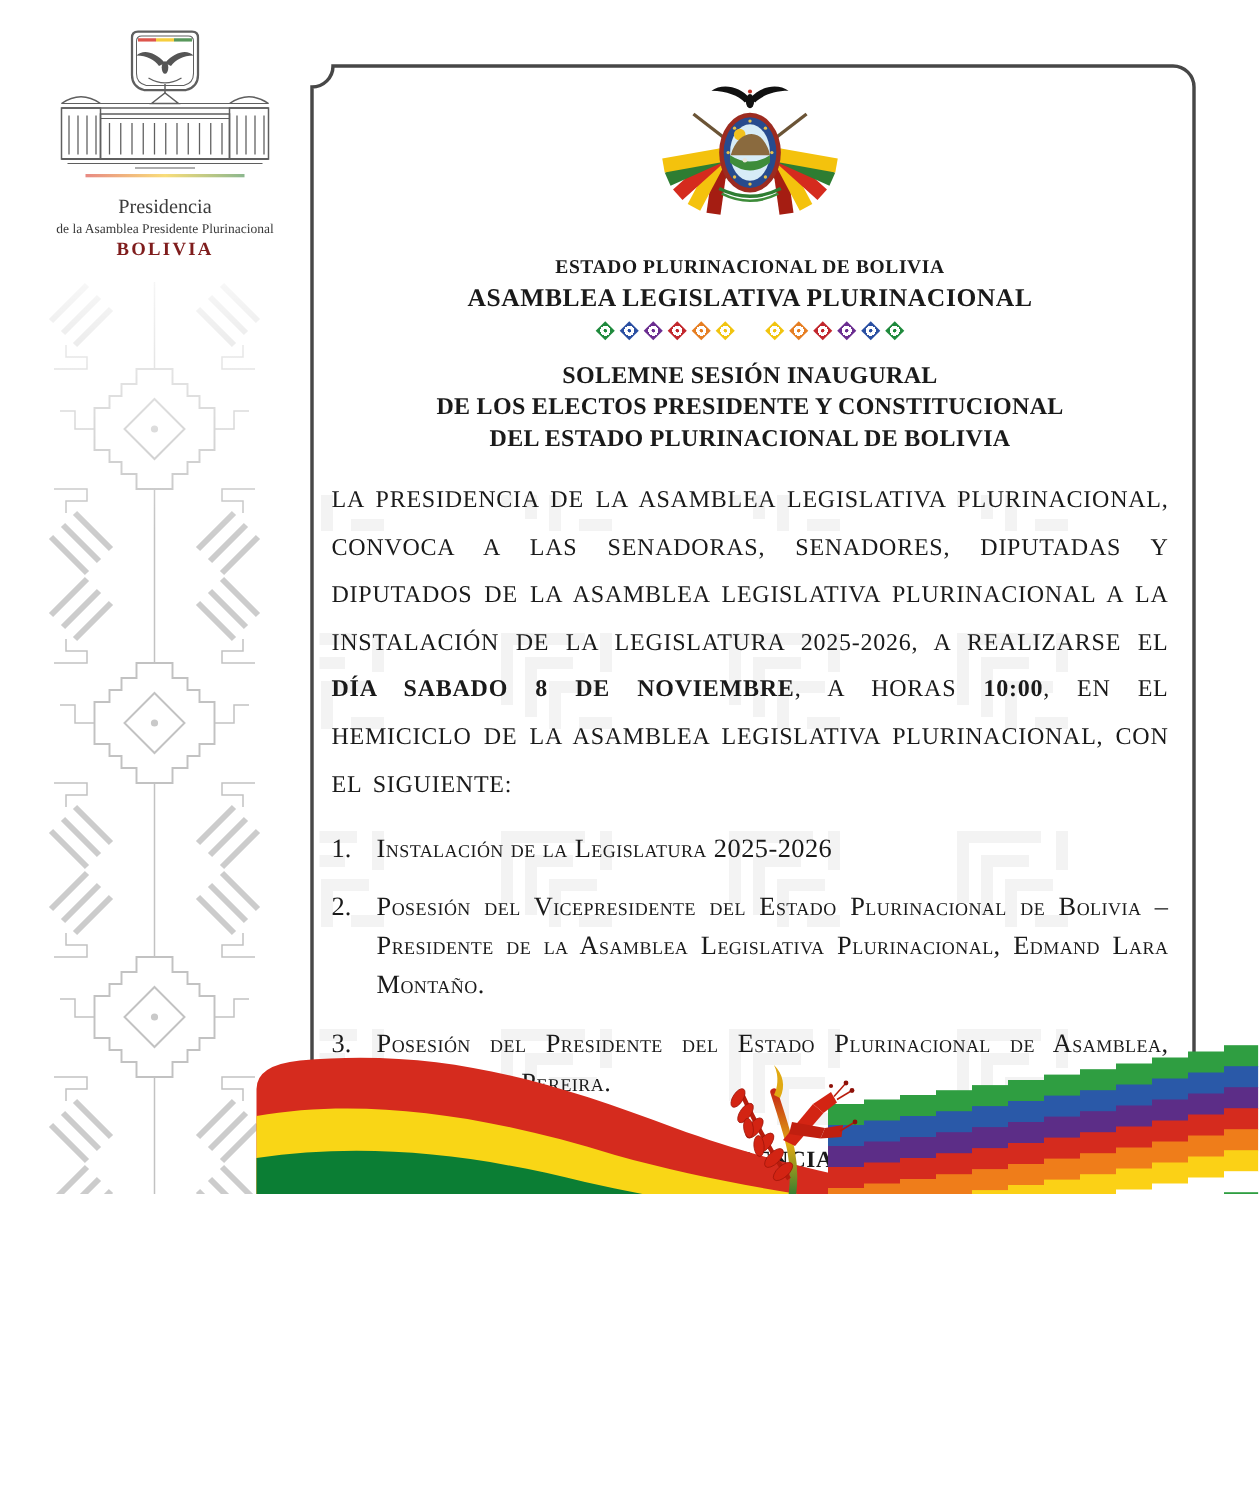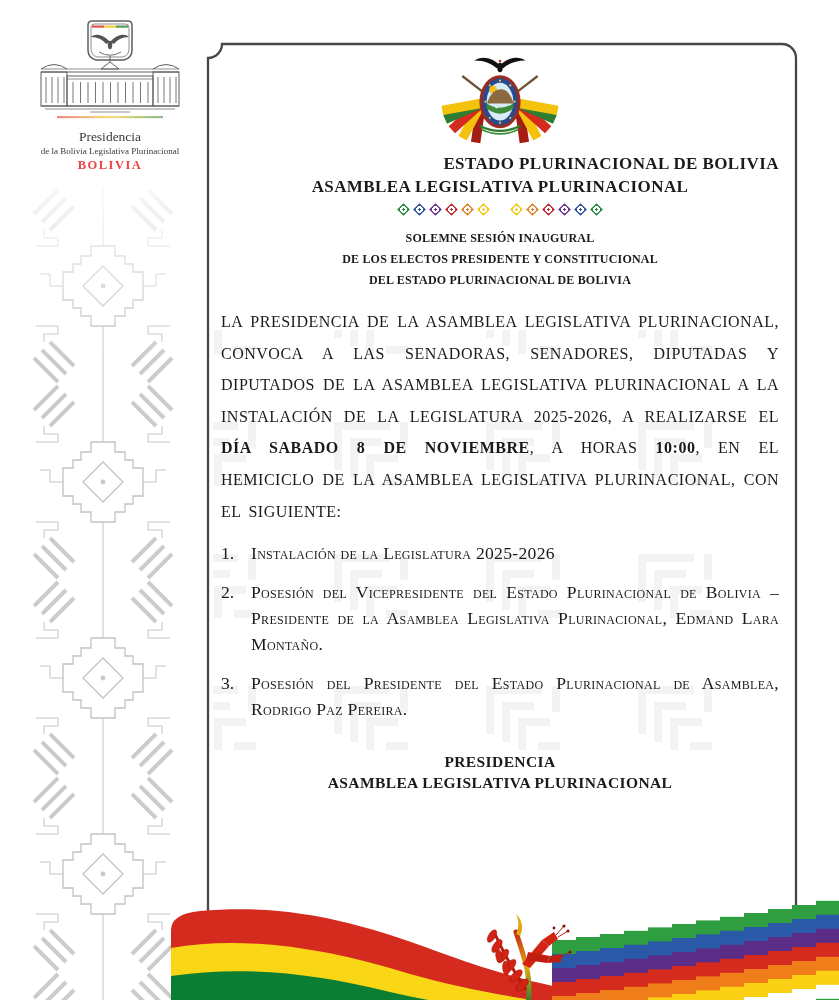--- a/index.html
+++ b/index.html
@@ -1,38 +1,38 @@
 <!DOCTYPE html>
 <html><head>
 <meta charset="utf-8">
 <style>
   html,body{margin:0;padding:0;background:#ffffff;}
-  .page{position:relative;width:839px;height:1000px;background:#ffffff;overflow:hidden;
+  .page{position:relative;width:839px;height:796px;background:#ffffff;overflow:hidden;
         font-family:"Liberation Serif","DejaVu Serif",serif;color:#1a1a1a;}
 
   
   .sidebar-logo{position:absolute;left:34px;top:20px;width:152px;text-align:center;}
   .logo-title{font-size:13.5px;color:#3a3a3a;margin-top:1px;}
   .logo-subtitle{font-size:9px;color:#3a3a3a;margin-top:1px;}
-  .logo-country{font-size:12.5px;font-weight:bold;letter-spacing:1.5px;color:#ef4444;margin-top:2px;}
+  .logo-country{font-size:12.5px;font-weight:bold;letter-spacing:1.5px;color:#7f1d1d;margin-top:2px;}
   .sidebar-pattern{position:absolute;left:32px;top:188px;}
 
   
   .overlay-svg{position:absolute;left:0;top:0;pointer-events:none;}
 
   
   .content{position:absolute;left:221px;top:44px;width:558px;text-align:center;}
   .crest{margin:6px auto 0;display:block;}
-  .h-state{font-size:17px;font-weight:bold;letter-spacing:.4px;margin-top:4px;text-align:right;}
+  .h-state{font-size:13px;font-weight:bold;letter-spacing:.4px;margin-top:20px;}
   .h-assembly{font-size:17px;font-weight:bold;letter-spacing:.4px;margin-top:3px;}
   .h-legisl{font-size:14.5px;font-weight:bold;letter-spacing:.6px;margin-top:3px;}
   .diamonds{height:14px;margin-top:7px;line-height:10px;}
   .dm{width:9px;height:9px;display:inline-block;transform:rotate(45deg);margin:0 3.5px;}
   .dm:nth-child(6){margin-right:21px;}
-  .announce{margin-top:10px;font-weight:bold;font-size:12px;line-height:21px;letter-spacing:.2px;}
+  .announce{margin-top:10px;font-weight:bold;font-size:16px;line-height:21px;letter-spacing:.2px;}
   .announce div{margin:0;}
   .body-par{margin-top:15px;text-align:justify;font-size:16px;line-height:31.6px;
             letter-spacing:.5px;word-spacing:3px;}
   .agenda-title{margin-top:21px;font-weight:bold;font-size:16px;letter-spacing:.3px;}
   .agenda{margin-top:4px;}
   .item{display:flex;margin-top:13px;font-size:17.6px;line-height:26px;text-align:justify;}
   .item-num{flex:none;width:30px;text-align:left;}
   .item-text{flex:1;font-variant:small-caps;letter-spacing:.3px;}
   .date-line{margin-top:25px;font-size:19px;font-variant:small-caps;letter-spacing:.4px;}
   .footer-sig{margin-top:29px;font-weight:bold;font-size:15.5px;line-height:21px;letter-spacing:.4px;}
@@ -101,21 +101,21 @@
       <defs>
         <linearGradient id="triline" x1="0" y1="0" x2="1" y2="0">
           <stop offset="0" stop-color="#d52b1e"></stop>
             <stop offset=".5" stop-color="#f4c20d"></stop>
             <stop offset="1" stop-color="#2e7d32"></stop>
         </linearGradient>
       </defs>
       <rect x="22" y="96" width="106" height="2.2" fill="url(#triline)" opacity=".55"></rect>
     </svg>
     <div class="logo-title">Presidencia</div>
-    <div class="logo-subtitle">de la Bolivia Legislativa Plurinacional</div>
+    <div class="logo-subtitle">de la Asamblea Presidente Plurinacional</div>
     <div class="logo-country">BOLIVIA</div>
   </div>
 
   <svg class="sidebar-pattern" width="142" height="812">
     <defs>
       <pattern id="andes" width="142" height="196" patternUnits="userSpaceOnUse">
         <g stroke="#c2c2c2" fill="none" stroke-width="1.3">
           <path d="M71,58 H83 V68 H93 V76 H101 V84 H111 V98 L111,112 H101 V120 H93 V128 H83 V138 H71 H59 V128 H49 V120 H41 V112 H31 V98 V84 H41 V76 H49 V68 H59 V58 H71 Z"></path>
           <path d="M71,78 L91,98 L71,118 L51,98 Z"></path>
           <path d="M71,0 V58 M71,138 V196" stroke-width="1"></path>

